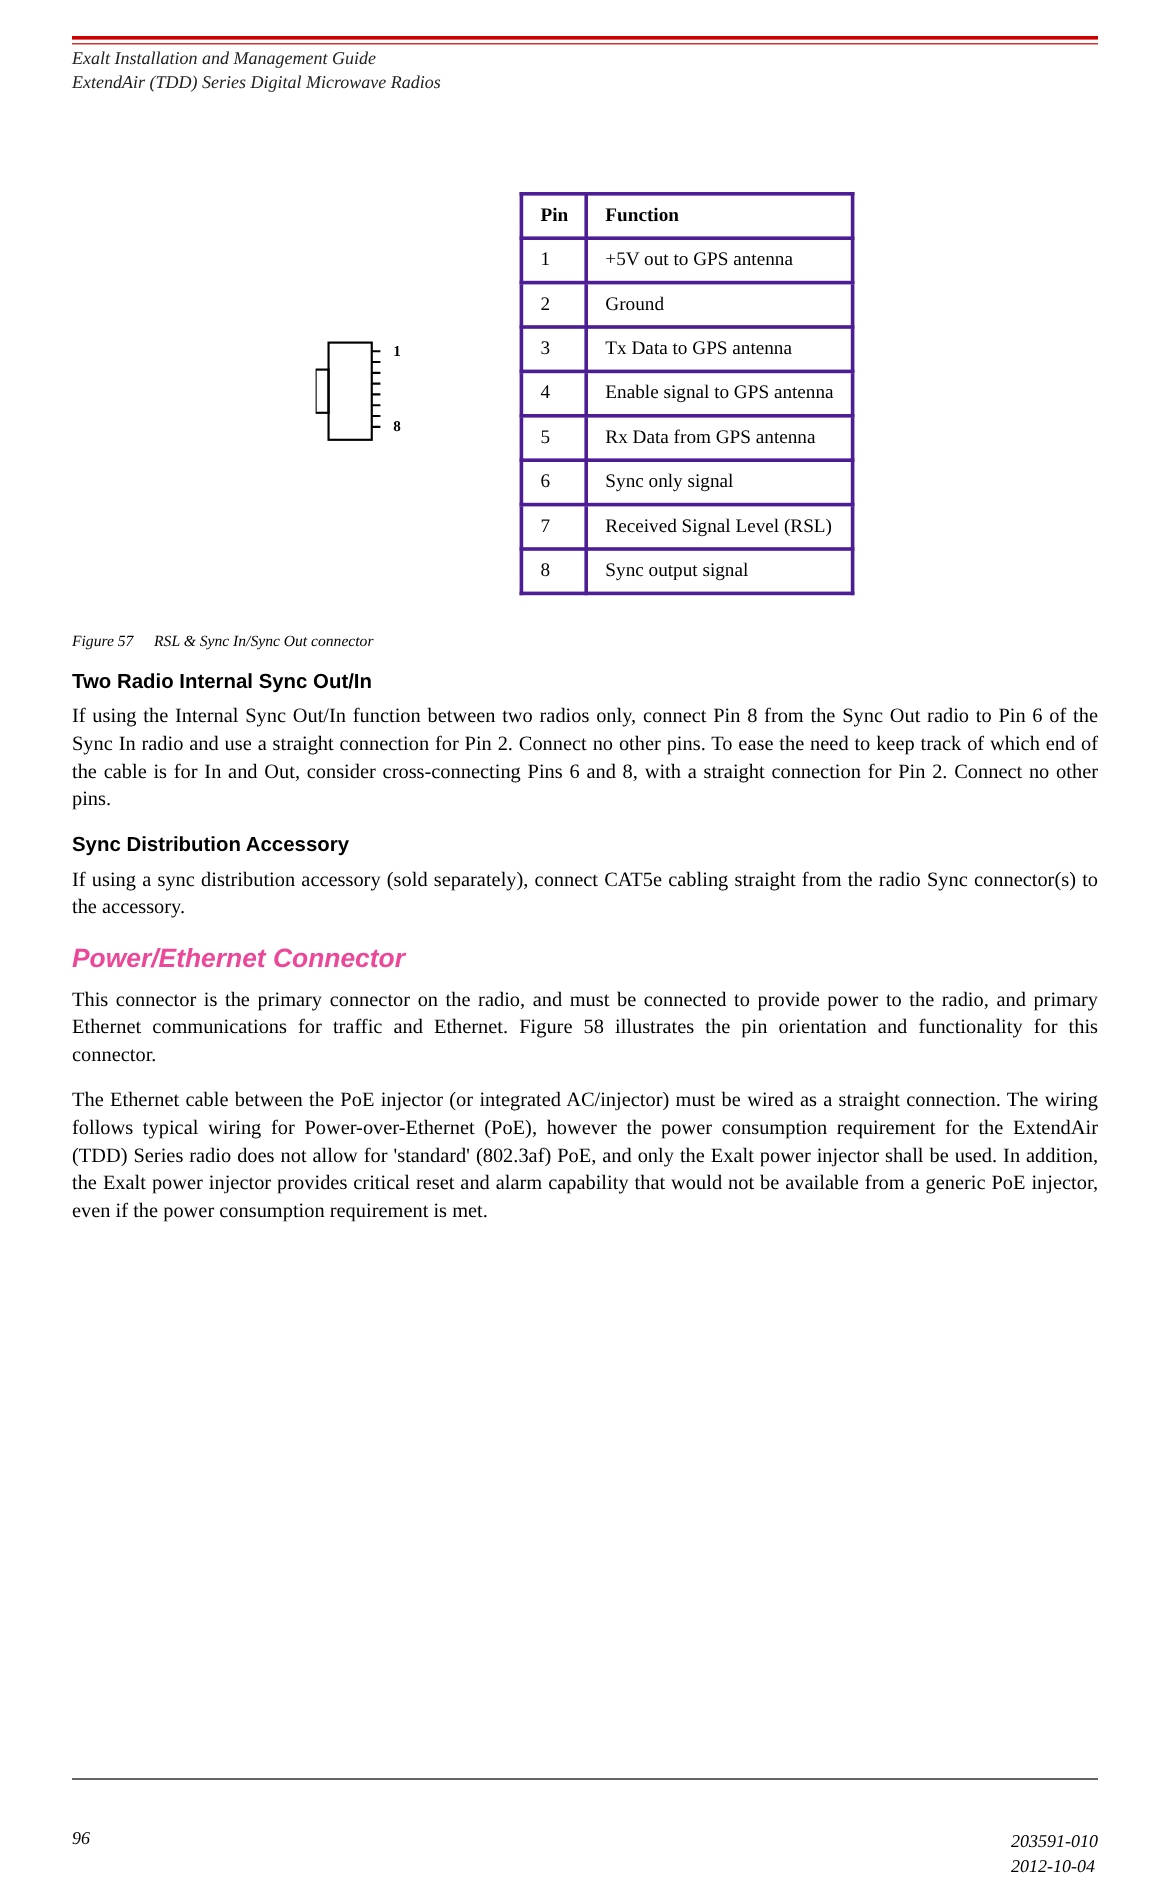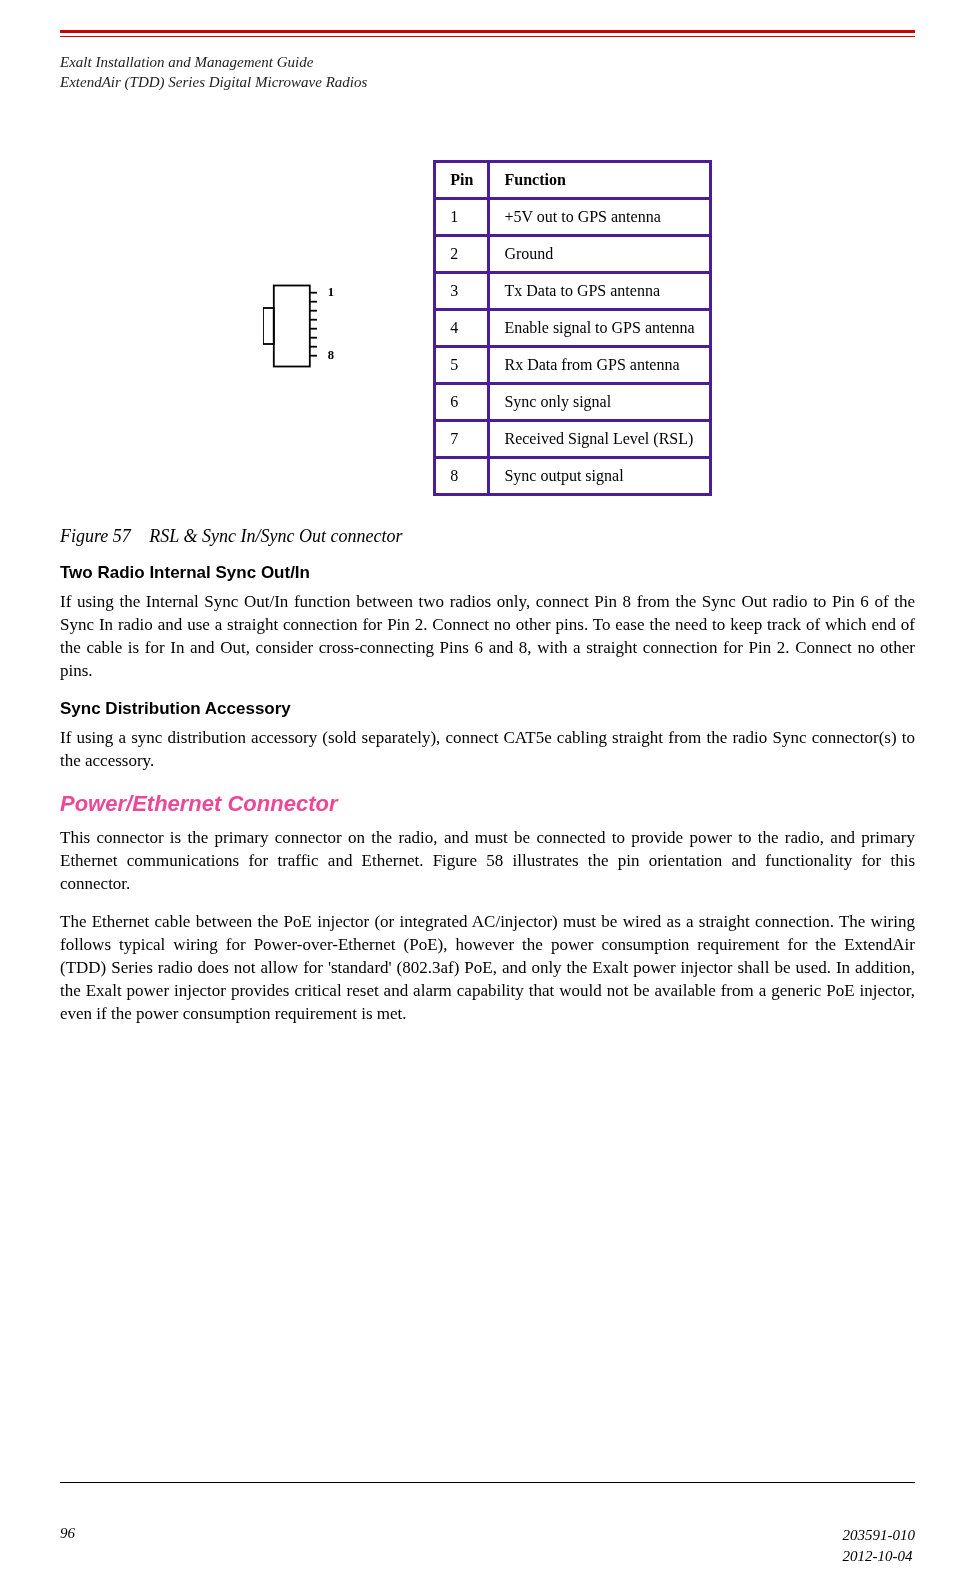--- a/index.html
+++ b/index.html
@@ -5,28 +5,28 @@
     * { box-sizing: border-box; margin: 0; padding: 0; }
     body {
       width: 975px;
       height: 1575px;
       font-family: Georgia, 'Times New Roman', serif;
       color: #000; background: #fff; position: relative;
       padding: 0 60px;
     }
     .red-line-top { position: absolute; top: 30px; left: 60px; right: 60px; height: 3px; background: #c00; }
     .red-line-top2 { position: absolute; top: 36px; left: 60px; right: 60px; height: 1px; background: #c00; }
-    .hdr { position: absolute; top: 53px; left: 60px; font-style: italic; font-size: 15px; color: #222; line-height: 1.3; }
+    .hdr { position: absolute; top: 40px; left: 60px; font-style: italic; font-size: 15px; color: #222; line-height: 1.3; }
     .content { position: absolute; top: 160px; left: 60px; right: 60px; }
     .table-section { display: flex; align-items: center; gap: 80px; justify-content: center; margin-bottom: 30px; }
     .connector-svg { width: 90px; height: 100px; }
     table.pins { border-collapse: collapse; }
     table.pins th, table.pins td { border: 3px solid #4c1d95; padding: 8px 14px; font-size: 16px; text-align: left; }
     table.pins th { font-weight: bold; background: #fff; }
-    .fig-caption { font-style: italic; font-size: 18px; margin: 20px 0 16px 0; }
+    .fig-caption { font-style: italic; font-size: 13px; margin: 20px 0 16px 0; }
     .fig-num { margin-right: 14px; }
     .sub1 { font-weight: bold; font-family: Verdana, Arial, sans-serif; font-size: 17px; margin: 12px 0 8px 0; }
     .para { font-size: 17px; line-height: 1.35; margin-bottom: 16px; text-align: justify; }
     .sec-title { font-family: Verdana, Arial, sans-serif; font-weight: bold; font-style: italic; color: #ec4899; font-size: 22px; margin: 18px 0 10px 0; }
     .footer { position: absolute; bottom: 50px; left: 60px; right: 60px; font-style: italic; font-size: 15px; }
     .footer-rule { position: absolute; bottom: 92px; left: 60px; right: 60px; height: 1px; background: #000; }
     .foot-left { position: absolute; left: 0; }
     .foot-right { position: absolute; right: 0; line-height: 1.4; }
   </style>
 </head>

